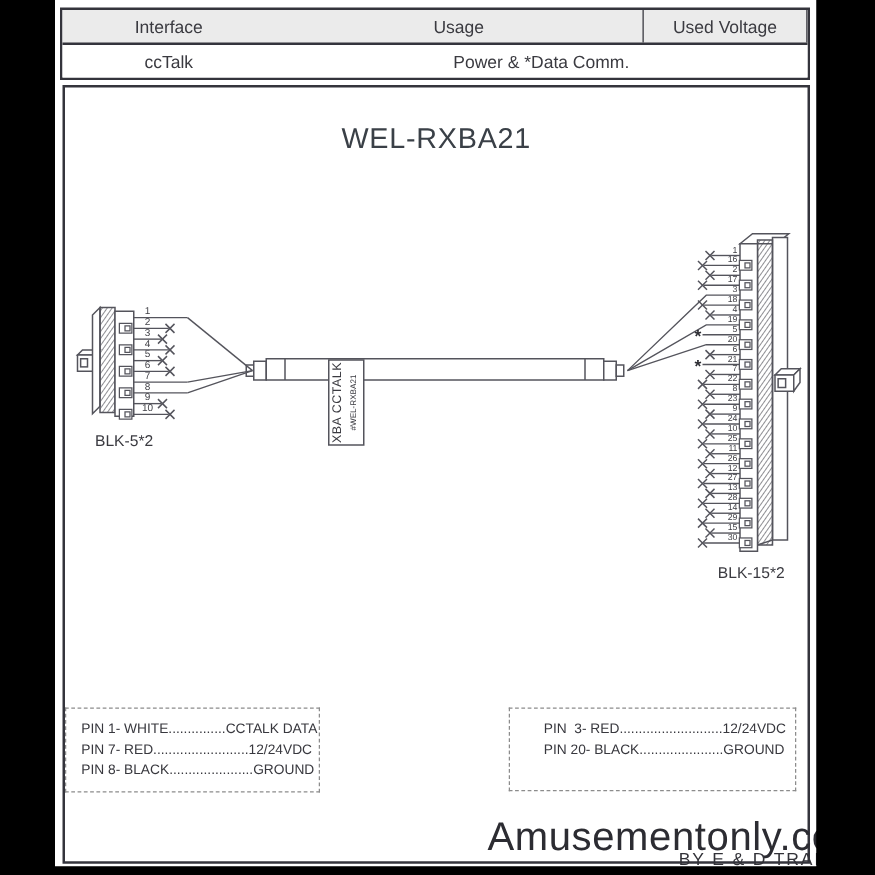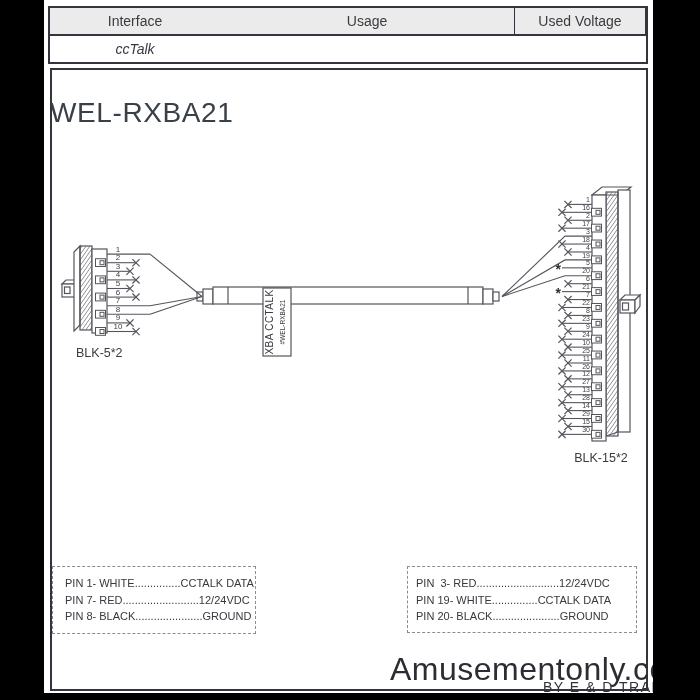--- a/index.html
+++ b/index.html
@@ -9,57 +9,58 @@
   }
   .bar{position:absolute;background:#000;z-index:50;}
   #bar-left{left:0;top:0;width:44px;height:700px;}
   #bar-right{left:653px;top:0;width:47px;height:700px;}
   #bar-bottom{left:0;top:693px;width:700px;height:7px;}
 
   .htable{position:absolute;left:48px;top:6px;width:600px;border:2px solid #34343c;
     box-sizing:border-box;background:#fff;z-index:4;}
   .hrow{display:flex;}
   .hrow.head{height:26px;background:#ebebeb;border-bottom:2px solid #34343c;}
-  .hrow.bodyrow{height:26px;background:#fff;font-style:italic;}
+  .hrow.bodyrow{height:26px;background:#fff;}
   .cell{box-sizing:border-box;display:flex;align-items:center;justify-content:center;
     font-size:14px;color:#3a3a40;}
   .c1{width:170px;}
   .c2{width:132px;border-left:1.5px solid #34343c;border-right:1.5px solid #34343c;}
   .c3{flex:1;}
 
   .frame{position:absolute;left:50px;top:68px;width:598px;height:623px;
     border:2px solid #34343c;box-sizing:border-box;z-index:1;}
 
-  .title{position:absolute;left:50px;top:97px;width:598px;text-align:left;
-    font-size:28px;letter-spacing:0.6px;color:#3a4047;z-index:4;}
+  .title{position:absolute;left:50px;top:97px;width:598px;text-align:center;
+    font-size:23px;letter-spacing:0.6px;color:#3a4047;z-index:4;}
 
   #diag{position:absolute;left:0;top:0;z-index:3;}
 
   .pinbox{position:absolute;border:1.5px dashed #8c8c8c;box-sizing:border-box;
     padding:8px 0 0 12px;z-index:4;}
   #pinbox-left{left:52px;top:566px;width:204px;height:68px;}
-  #pinbox-right{left:407px;top:566px;width:230px;height:67px;padding-left:8px;}
+  #pinbox-right{left:407px;top:566px;width:230px;height:67px;padding-left:27px;}
   .pinline{font-size:11px;color:#38383e;line-height:16.5px;white-space:pre;}
 
   .watermark{position:absolute;left:390px;top:651px;font-size:32px;color:#2c2c32;
     z-index:10;white-space:nowrap;letter-spacing:0.5px;}
   .byline{position:absolute;left:543px;top:679px;font-size:14px;letter-spacing:1.5px;
     color:#323238;z-index:10;white-space:nowrap;}
 </style>
 </head>
 <body>
 
 <div class="htable">
   <div class="hrow head">
     <div class="cell c1">Interface</div>
     <div class="cell c3">Usage</div>
     <div class="cell c2">Used Voltage</div>
   </div>
   <div class="hrow bodyrow">
     <div class="cell c1">ccTalk</div>
+    <div class="cell c3">Power &amp; *Data Comm.</div>
   </div>
 </div>
 
 <div class="frame"></div>
 
 <div class="title">WEL-RXBA21</div>
 
 <svg id="diag" width="700" height="700" viewBox="0 0 700 700">
   <defs>
     <pattern id="hatch" patternUnits="userSpaceOnUse" width="3.2" height="3.2" patternTransform="rotate(35)">
@@ -316,21 +317,20 @@
   <text x="601" y="462" text-anchor="middle" font-size="12.5" fill="#3a3a40">BLK-15*2</text>
 </svg>
 
 <div class="pinbox" id="pinbox-left">
   <div class="pinline">PIN 1- WHITE...............CCTALK DATA</div>
   <div class="pinline">PIN 7- RED.........................12/24VDC</div>
   <div class="pinline">PIN 8- BLACK......................GROUND</div>
 </div>
 <div class="pinbox" id="pinbox-right">
   <div class="pinline">PIN  3- RED...........................12/24VDC</div>
-  <div class="pinline">PIN 19- WHITE...............CCTALK DATA</div>
   <div class="pinline">PIN 20- BLACK......................GROUND</div>
 </div>
 
 <div class="watermark">Amusementonly.com</div>
 <div class="byline">BY E &amp; D TRADING</div>
 
 <div class="bar" id="bar-left"></div>
 <div class="bar" id="bar-right"></div>
 <div class="bar" id="bar-bottom"></div>
 

